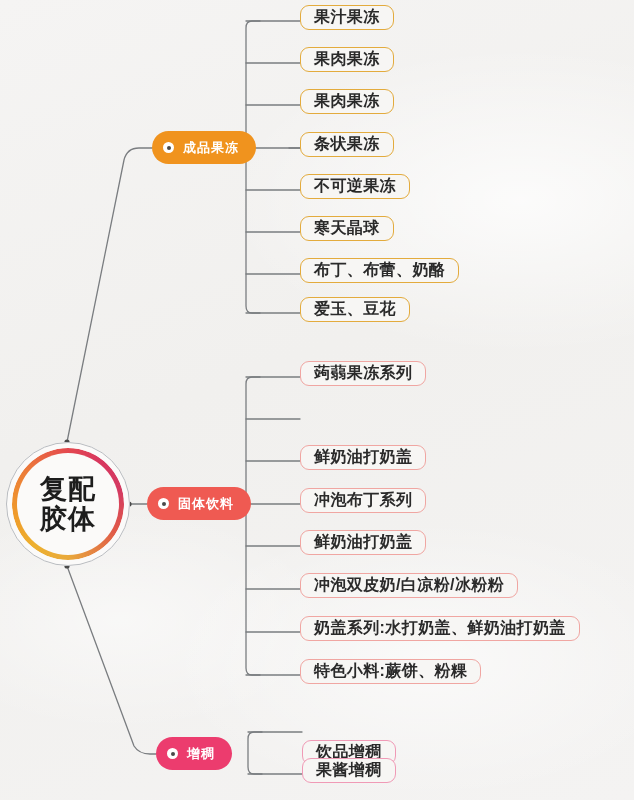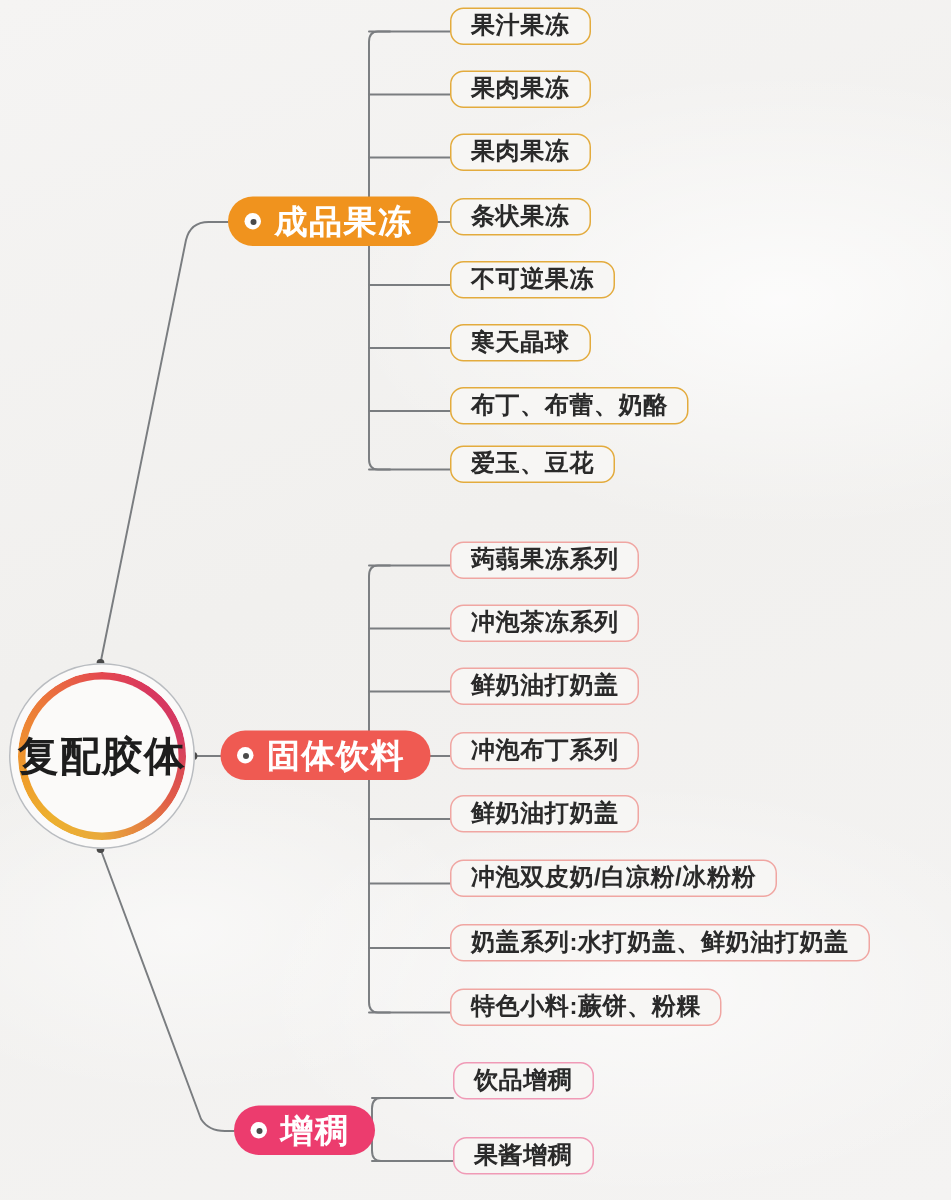--- a/index.html
+++ b/index.html
@@ -49,35 +49,35 @@
     -webkit-mask: radial-gradient(circle, transparent 0 51%, #000 52%);
             mask: radial-gradient(circle, transparent 0 51%, #000 52%);
   }
   .center-ring-inner {
     position: absolute; inset: 11px;
     border-radius: 50%;
     background: #fbfaf9;
   }
   .center-label {
     position: absolute; inset: 0;
-    display: flex; flex-direction: row;
+    display: flex; flex-direction: column;
     align-items: center; justify-content: center;
     font-size: 27px; font-weight: bold; color: #1d1d1d;
     letter-spacing: 1px; line-height: 1.12;
   }
 
   
   .branch {
     position: absolute;
     height: 33px;
     border-radius: 17px;
     display: flex; align-items: center;
     padding: 0 17px 0 11px;
     color: #ffffff;
-    font-size: 22px; font-weight: bold;
+    font-size: 13px; font-weight: bold;
     letter-spacing: 1px;
     white-space: nowrap;
   }
   .branch .bullet {
     width: 11px; height: 11px;
     border-radius: 50%;
     background: #ffffff;
     margin-right: 9px;
     display: flex; align-items: center; justify-content: center;
     flex: none;
@@ -198,23 +198,20 @@
     </div>
 
   <div class="branch b2" style="left:147px; top:487px;">
     <span class="bullet"></span>
     <span>固体饮料</span>
   </div>
 
   <div class="leaf g2" style="left:300px; top:361px;">
       <span>蒟蒻果冻系列</span>
     </div>
-  <div class="leaf g2" style="left:300px; top:403px;">
-      <span>冲泡茶冻系列</span>
-    </div>
   <div class="leaf g2" style="left:300px; top:445px;">
       <span>鲜奶油打奶盖</span>
     </div>
   <div class="leaf g2" style="left:300px; top:488px;">
       <span>冲泡布丁系列</span>
     </div>
   <div class="leaf g2" style="left:300px; top:530px;">
       <span>鲜奶油打奶盖</span>
     </div>
   <div class="leaf g2" style="left:300px; top:573px;">
@@ -225,20 +222,20 @@
     </div>
   <div class="leaf g2" style="left:300px; top:659px;">
       <span>特色小料:蕨饼、粉粿</span>
     </div>
 
   <div class="branch b3" style="left:156px; top:737px;">
     <span class="bullet"></span>
     <span>增稠</span>
   </div>
 
-  <div class="leaf g3" style="left:302px; top:708px;">
+  <div class="leaf g3" style="left:302px; top:740px;">
       <span>饮品增稠</span>
     </div>
   <div class="leaf g3" style="left:302px; top:758px;">
       <span>果酱增稠</span>
     </div>
 
 </div>
 
 </body></html>

